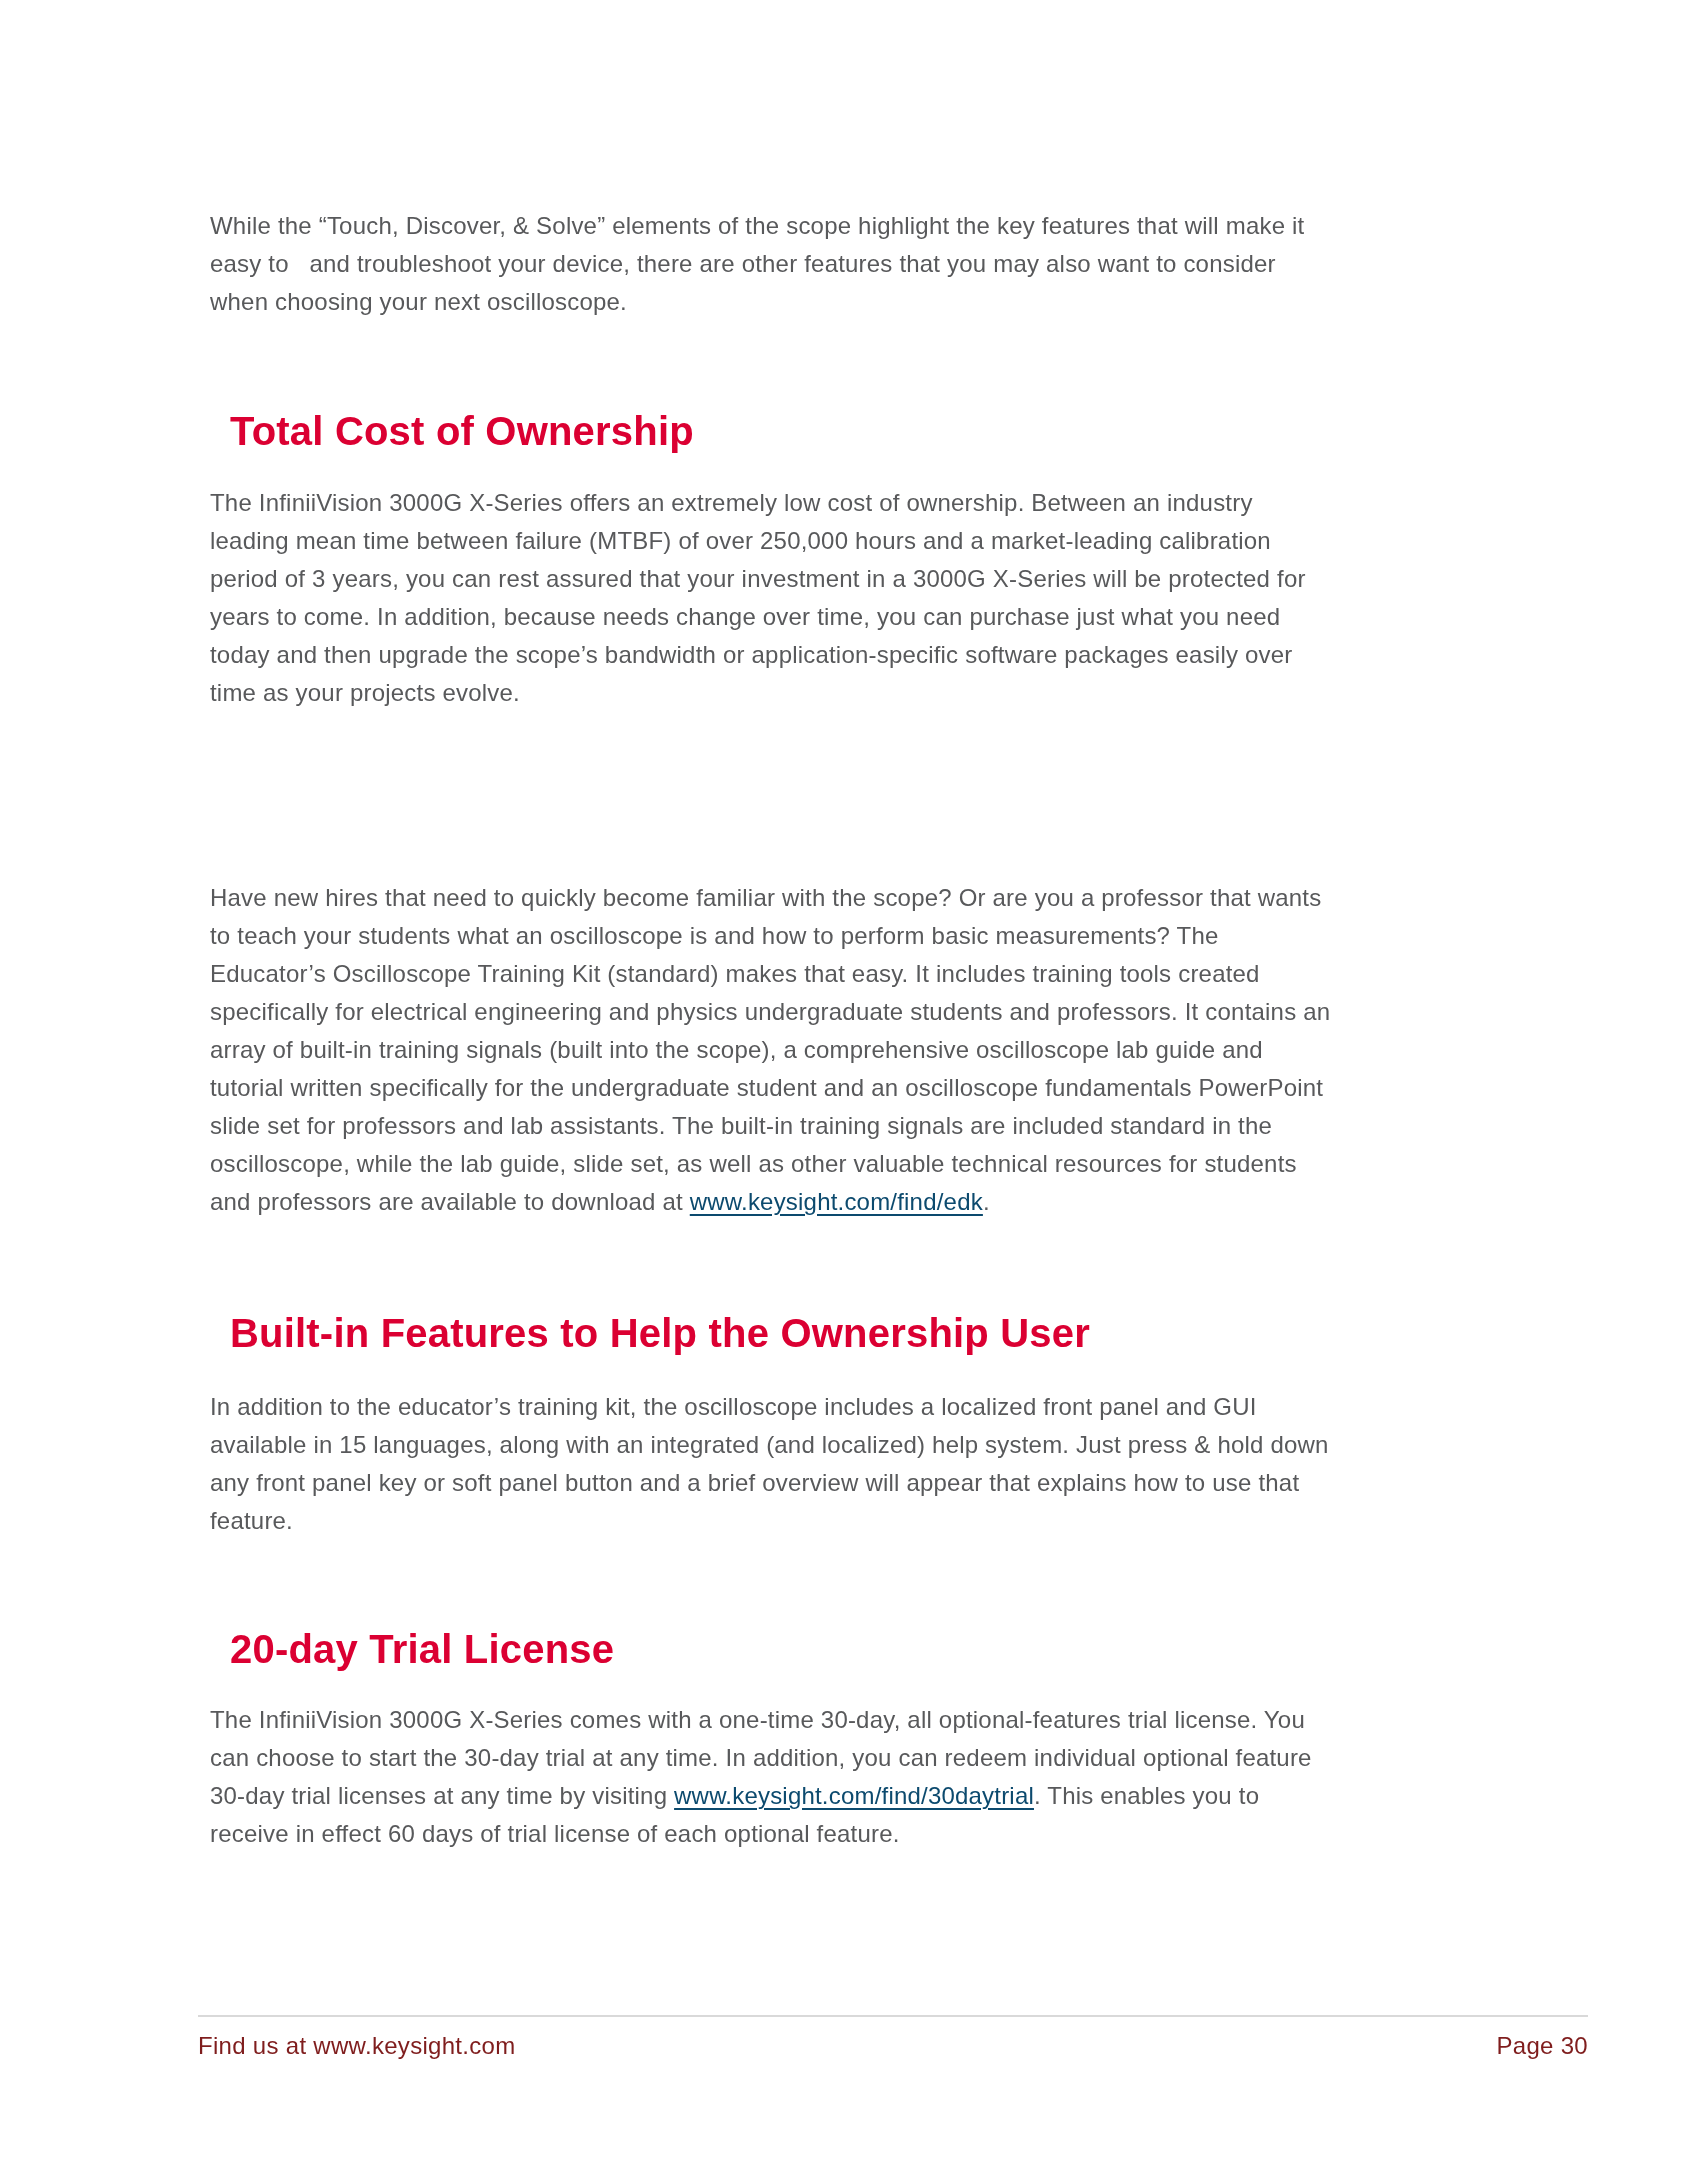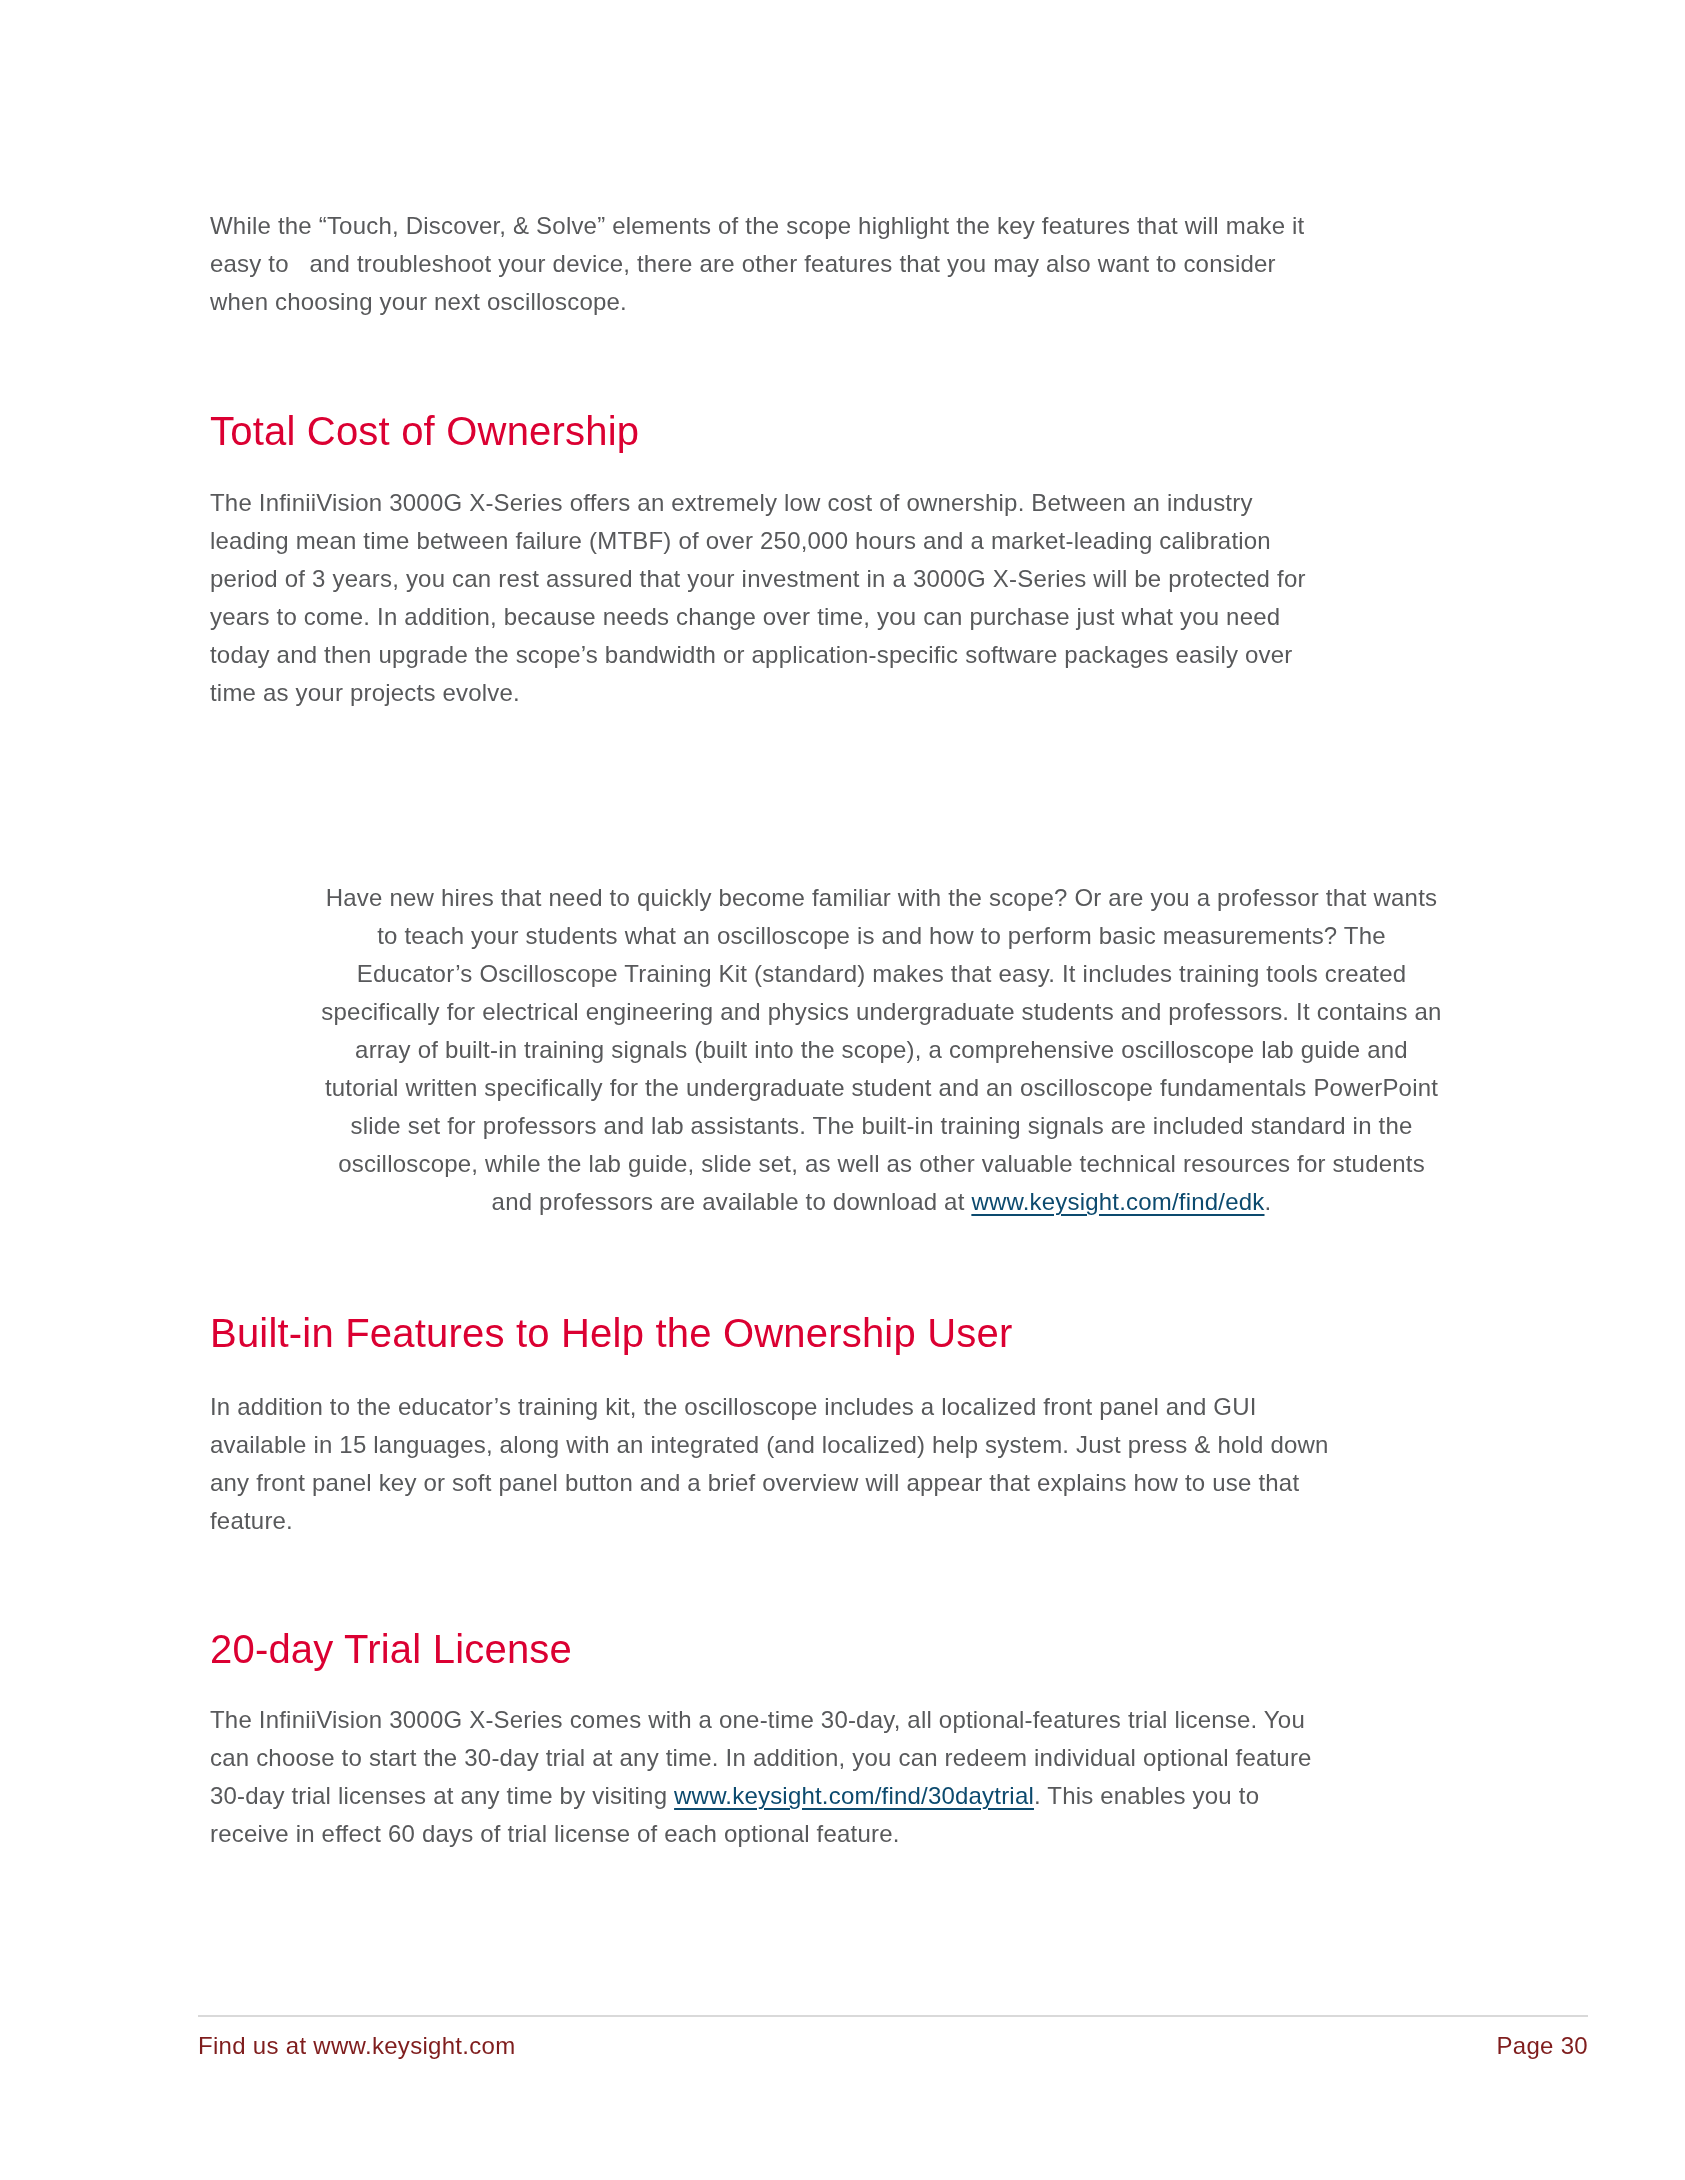--- a/index.html
+++ b/index.html
@@ -20,36 +20,37 @@
   .body-text {
     font-size: 24px;
     line-height: 38px;
     color: #58595B;
     white-space: pre-line;
     letter-spacing: 0.2px;
   }
   .heading {
     font-size: 40px;
     line-height: 47px;
-    font-weight: 400;
+    font-weight: 700;
     color: #DB0032;
     letter-spacing: 0.2px;
+    margin-left: 20px;
   }
   a.doc-link {
     color: #0c4a6e;
     text-decoration: underline;
     text-decoration-thickness: 1.8px;
     text-underline-offset: 4.4px;
     cursor: pointer;
   }
   .intro   { top: 207px; }
   .s1h     { top: 408px; }
   .s1p     { top: 484px; }
   .s2h     { top: 797px; }
-  .s2p     { top: 879px; text-align: center; }
+  .s2p     { top: 879px; }
   .s3h     { top: 1310px; }
   .s3p     { top: 1388px; }
   .s4h     { top: 1626px; }
   .s4p     { top: 1701px; }
   .footer-rule {
     position: absolute;
     left: 198px;
     top: 2015px;
     width: 1390px;
     height: 1.8px;

